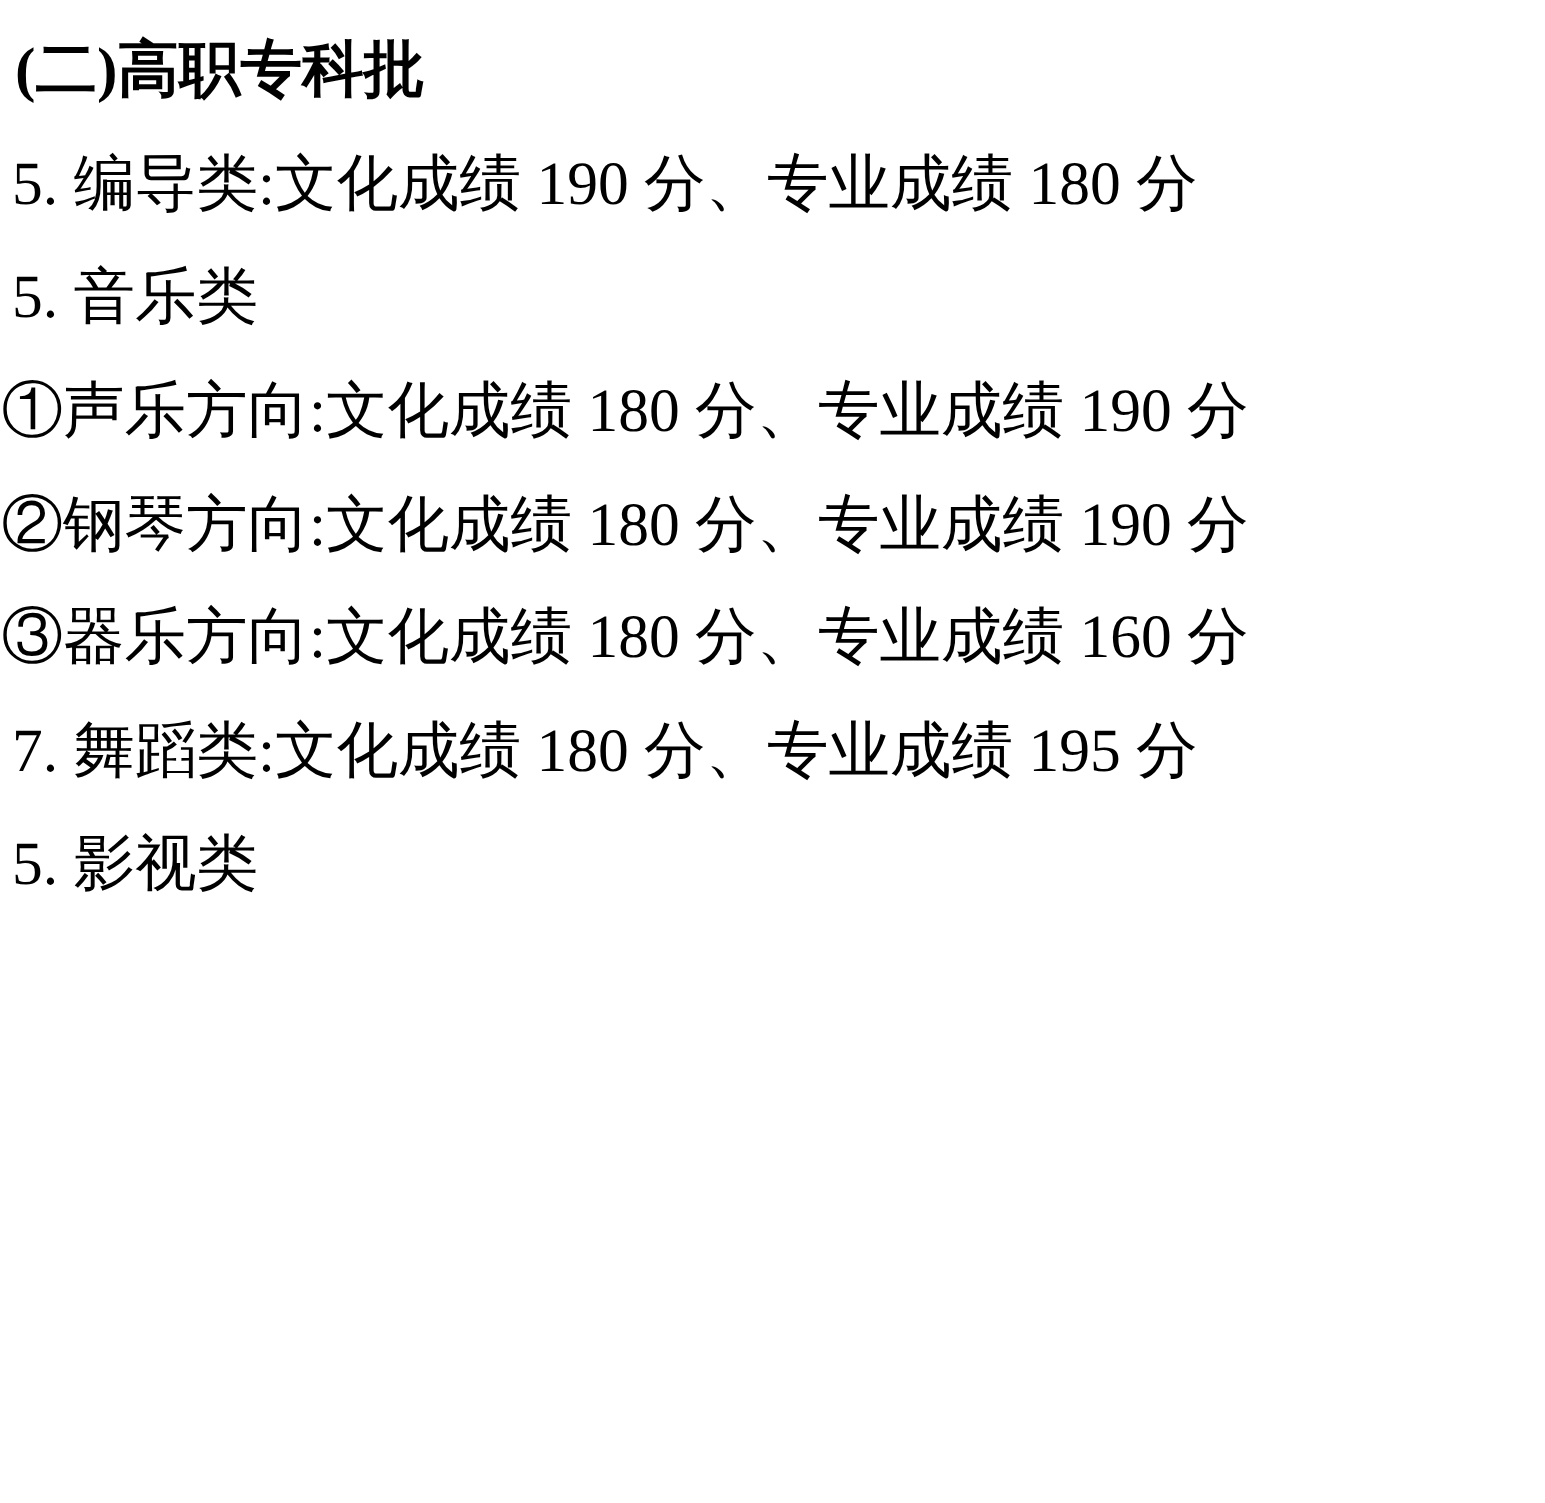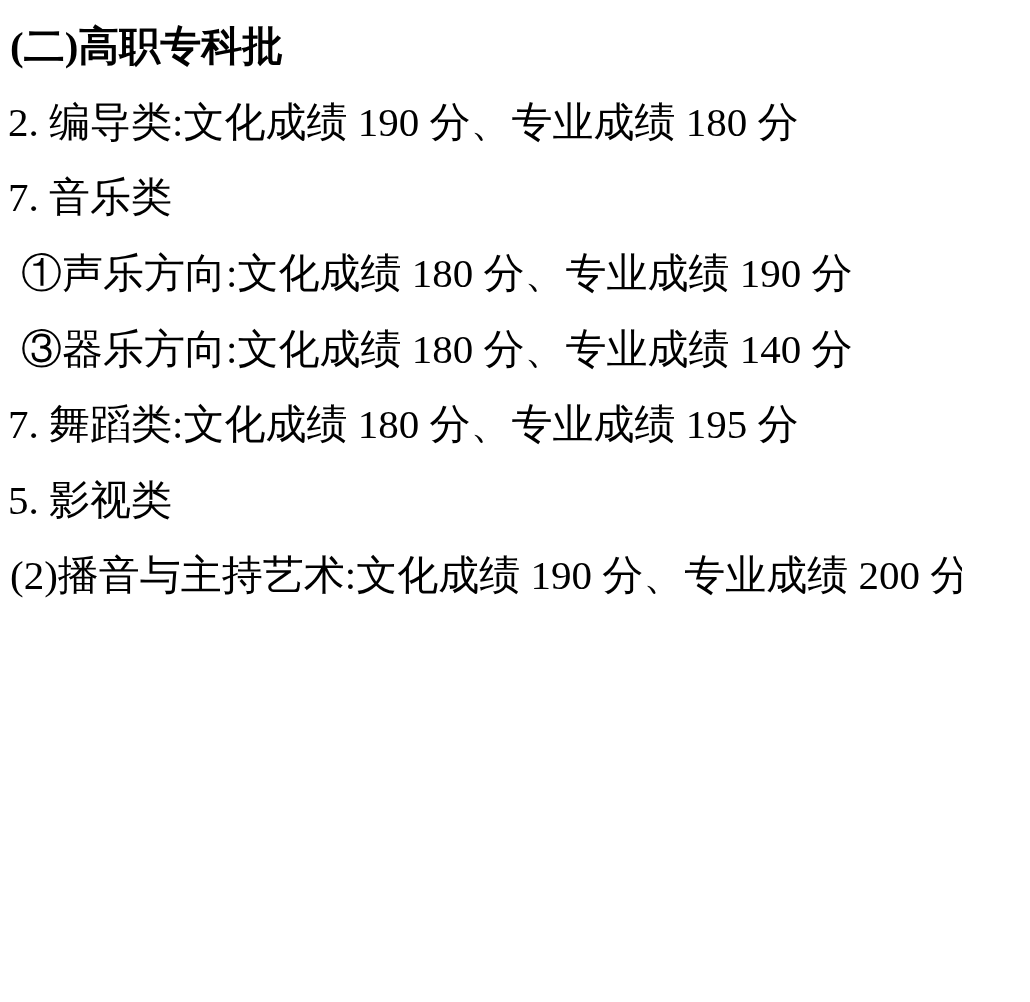--- a/index.html
+++ b/index.html
@@ -25,27 +25,27 @@
     align-items: center;
     white-space: pre;
     line-height: 1;
   }
   .heading {
     font-weight: bold;
     padding-left: 10px;
   }
   .indent-number { padding-left: 8px; }
   .indent-paren  { padding-left: 10px; }
-  .indent-circle { padding-left: 21px; }
+  .indent-circle { padding-left: 1px; }
 </style>
 </head>
 <body>
 
 <div class="page">
   <div class="line heading">(二)高职专科批</div>
-  <div class="line indent-number">2. 编导类:文化成绩 190 分、专业成绩 180 分</div>
-  <div class="line indent-number">7. 音乐类</div>
+  <div class="line indent-number">5. 编导类:文化成绩 190 分、专业成绩 180 分</div>
+  <div class="line indent-number">5. 音乐类</div>
   <div class="line indent-circle">①声乐方向:文化成绩 180 分、专业成绩 190 分</div>
-  <div class="line indent-circle">③器乐方向:文化成绩 180 分、专业成绩 140 分</div>
+  <div class="line indent-circle">②钢琴方向:文化成绩 180 分、专业成绩 190 分</div>
+  <div class="line indent-circle">③器乐方向:文化成绩 180 分、专业成绩 160 分</div>
   <div class="line indent-number">7. 舞蹈类:文化成绩 180 分、专业成绩 195 分</div>
   <div class="line indent-number">5. 影视类</div>
-  <div class="line indent-paren">(2)播音与主持艺术:文化成绩 190 分、专业成绩 200 分</div>
 </div>
 
 </body></html>

